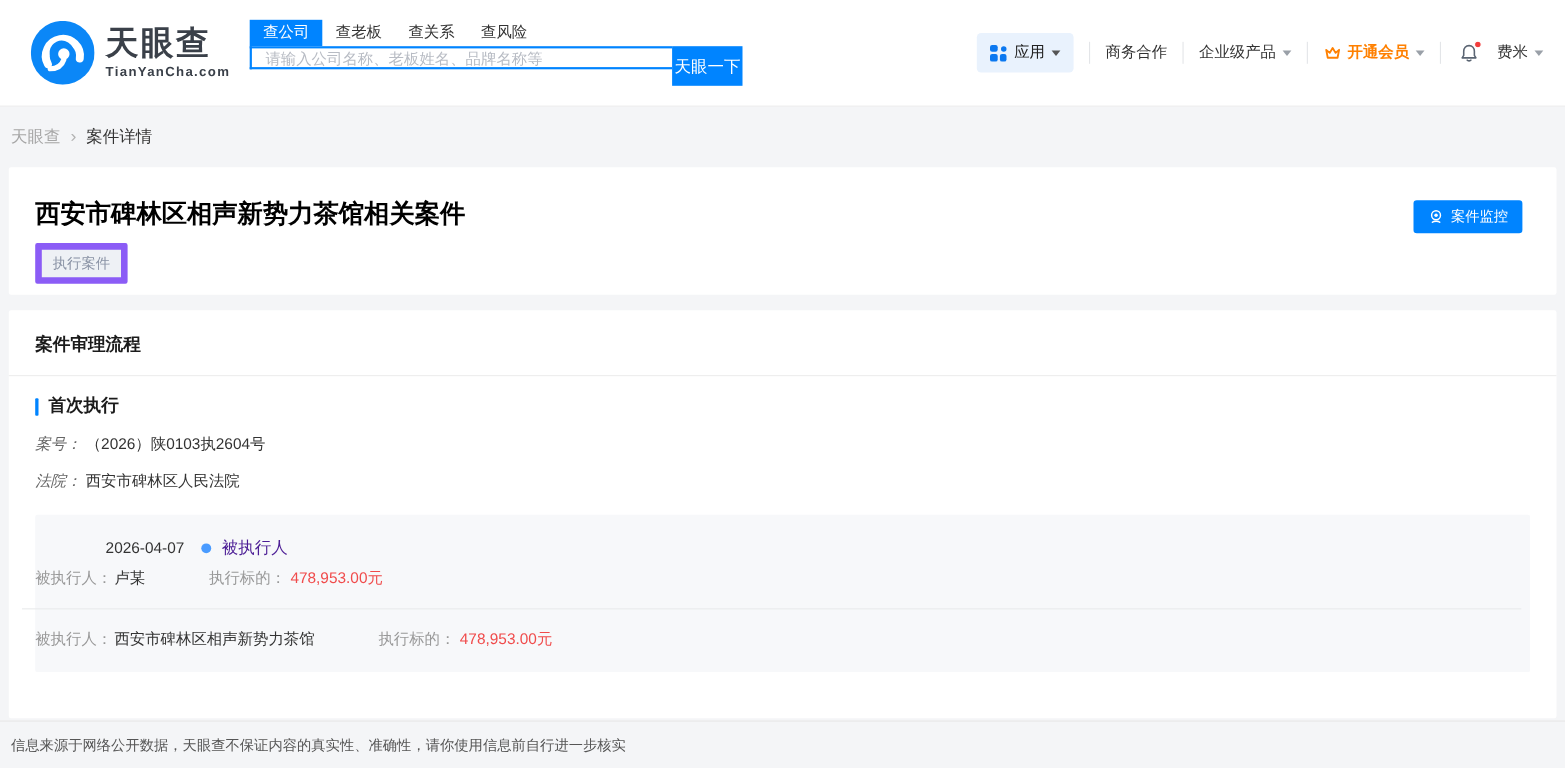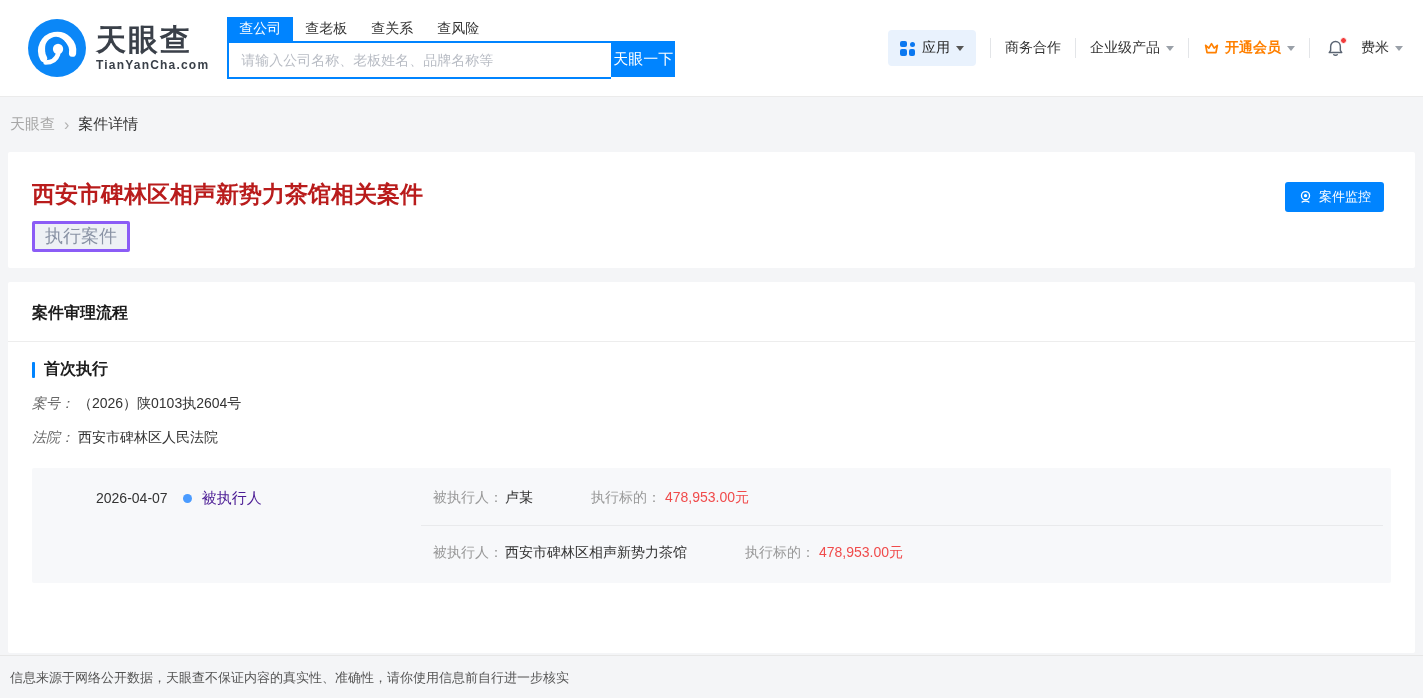--- a/index.html
+++ b/index.html
@@ -21,21 +21,21 @@
   .logo-domain{font-size:12px;font-weight:700;letter-spacing:1.2px;margin-top:2px;}
   .banner{margin-left:14px;background:var(--banner-red);color:#fff;
     padding:8px 9px;text-align:center;line-height:21px;}
   .banner-l1{font-size:13px;font-weight:700;letter-spacing:6.5px;white-space:nowrap;}
   .banner-l2{font-size:14px;font-weight:700;letter-spacing:.5px;white-space:nowrap;}
   .search-area{margin-left:18px;width:448px;}
   .search-tabs{display:flex;align-items:flex-end;}
   .search-tab{font-size:14px;color:#333;padding:3px 12px;cursor:pointer;white-space:nowrap;}
   .search-tab.active{background:var(--accent);color:#fff;}
   .search-row{display:flex;}
-  .search-input{flex:1;height:38px;border:2px solid var(--accent);border-right:none;
+  .search-input{flex:1;height:21px;border:2px solid var(--accent);border-right:none;
     padding:0 12px;font-size:14px;color:#6d28d9;outline:none;background:#fff;}
   .search-input::placeholder{color:#b8bcc4;}
   .search-btn{width:64px;height:36px;background:var(--accent);color:#fff;border:none;
     font-size:15px;cursor:pointer;white-space:nowrap;}
   .nav{margin-left:auto;display:flex;align-items:center;font-size:14px;}
   .apps-pill{display:flex;align-items:center;background:#e9f2fd;border-radius:4px;
     padding:9px 12px;cursor:pointer;color:#222;}
   .grid-icon{position:relative;width:15px;height:15px;margin-right:7px;}
   .grid-icon i{position:absolute;background:#0b78f0;border-radius:2px;display:block;}
   .gi-tl{left:0;top:0;width:6.5px;height:6.5px;}
@@ -53,39 +53,39 @@
   .bell-dot{position:absolute;right:-2px;top:-2px;width:7px;height:7px;border-radius:50%;
     background:#f23c3c;border:1px solid #fff;}
   
   .breadcrumb{height:55px;display:flex;align-items:center;padding:0 10px;font-size:15px;}
   .bc-home{color:#a6a6a6;cursor:pointer;}
   .bc-sep{color:#b3b3b3;margin:0 9px;font-size:16px;}
   .bc-cur{color:#333;}
   
   .card{background:#fff;margin:0 8px;border-radius:2px;}
   .card-title{position:relative;padding:27px 24px 22px;height:116px;}
-  .page-title{font-size:23px;font-weight:700;color:#b91c1c;line-height:30px;}
-  .case-tag{display:inline-block;margin-top:12px;background:#eef1f5;border:3px solid #8b5cf6;
-    color:#8a93a5;font-size:18px;padding:4px 10px;border-radius:2px;line-height:17px;}
+  .page-title{font-size:23px;font-weight:700;color:#000000;line-height:30px;}
+  .case-tag{display:inline-block;margin-top:12px;background:#eef1f5;border:6px solid #8b5cf6;
+    color:#8a93a5;font-size:13px;padding:4px 10px;border-radius:2px;line-height:17px;}
   .monitor-btn{position:absolute;right:31px;top:30px;display:flex;align-items:center;gap:6px;
     background:var(--accent);color:#fff;border:none;border-radius:3px;height:30px;
     padding:0 13px;font-size:13px;cursor:pointer;}
   .card-flow{margin-top:14px;height:371px;}
   .flow-head{padding:21px 24px 17px;border-bottom:1px solid #ededed;}
   .flow-head h2{font-size:16px;font-weight:700;color:#1b1b1b;}
   .stage{display:flex;align-items:center;margin:17px 24px 0;}
   .stage-bar{width:3px;height:16px;background:var(--accent);margin-right:9px;border-radius:1px;}
   .stage h3{font-size:16px;font-weight:700;color:#1b1b1b;}
   .fields{margin:10px 24px 0;font-size:14px;}
   .field{margin-top:12px;line-height:22px;}
   .f-label{color:#666;font-style:italic;}
   .f-value{color:#333;}
   .link{color:var(--link-blue);text-decoration:none;cursor:pointer;}
   
-  .tl-block{margin:20px 24px 0;background:#f7f8fa;border-radius:2px;display:flex;padding:16px 0;}
+  .tl-block{margin:20px 24px 0;background:#f7f8fa;border-radius:2px;display:flex;padding:16px 0;flex-direction:column;}
   .tl-left{width:401px;flex:0 0 auto;display:flex;align-items:center;height:28px;padding-left:64px;}
   .tl-date{font-size:14px;color:#333;}
   .tl-dot{width:9px;height:9px;border-radius:50%;background:var(--dot-blue);margin:0 10px 0 15px;flex:0 0 auto;}
   .tl-event{font-size:15px;font-weight:400;color:#4c1d95;}
   .tl-right{flex:1;min-width:0;}
   .tl-row{height:28px;display:flex;align-items:center;font-size:14px;}
   .tl-g{color:#999;}
   .tl-v{color:#333;margin-left:2px;}
   .tl-amount-label{margin-left:58px;color:#999;}
   .tl-amount{color:var(--price-red);margin-left:4px;}

